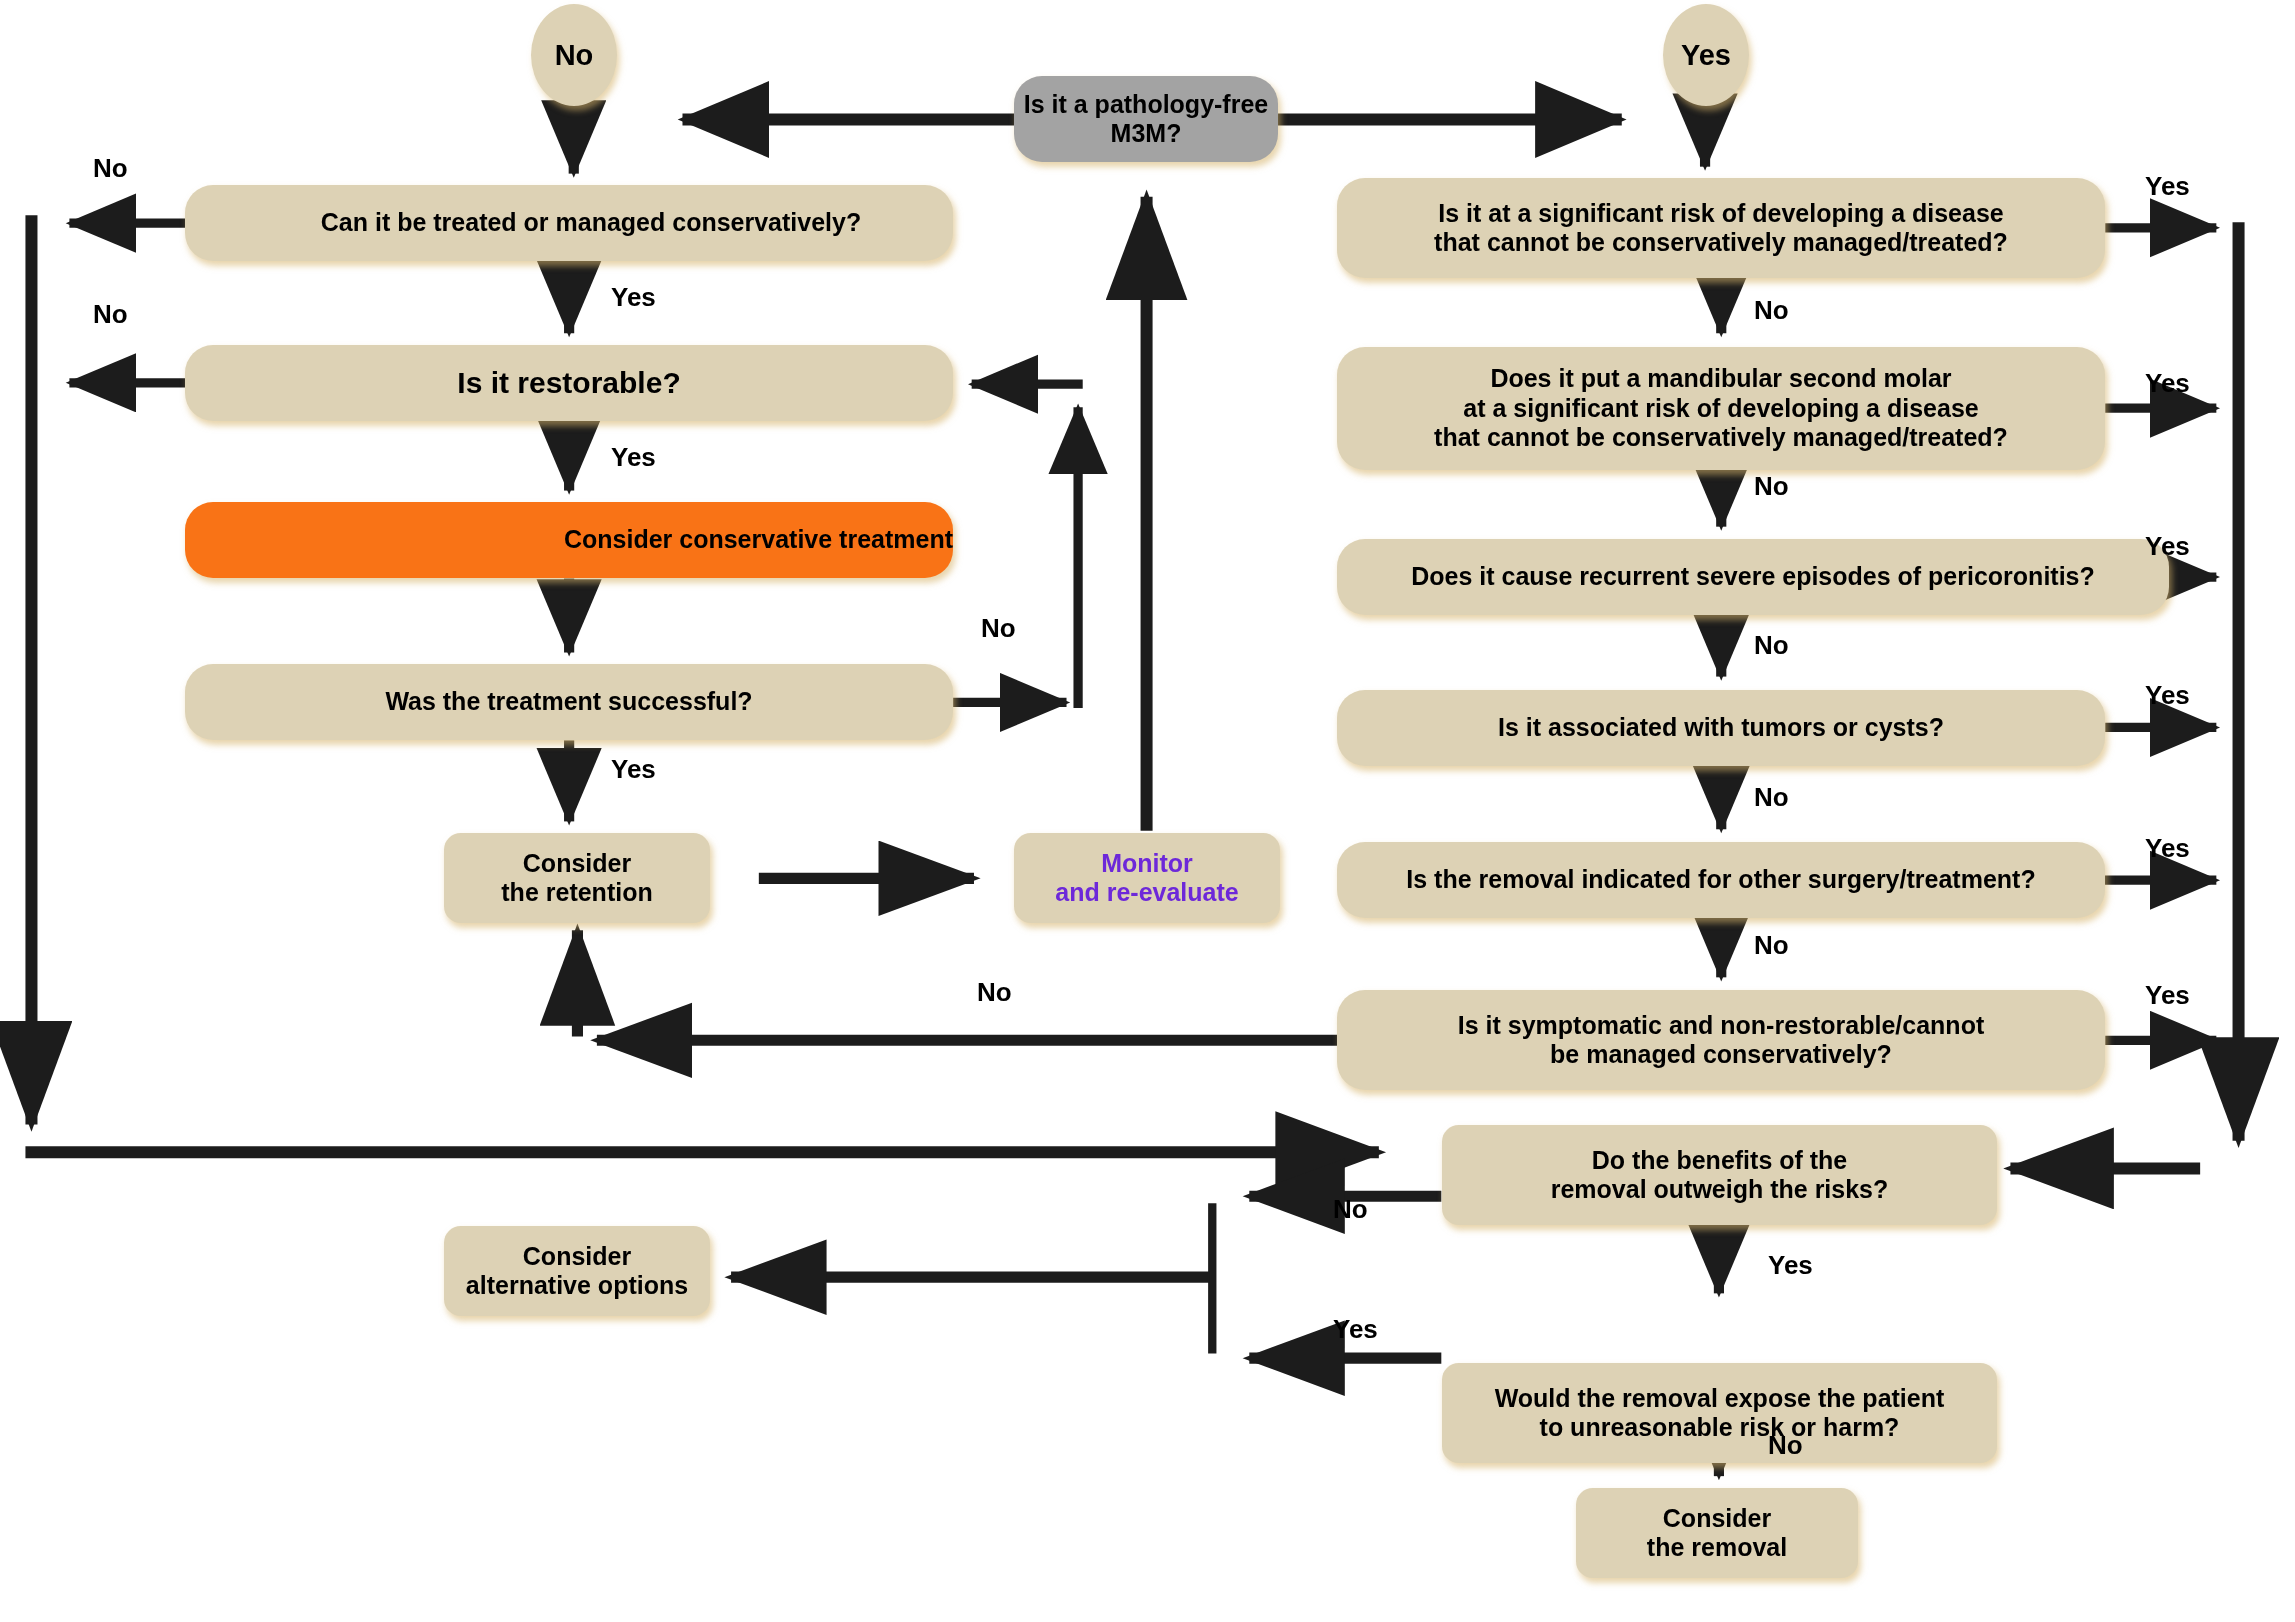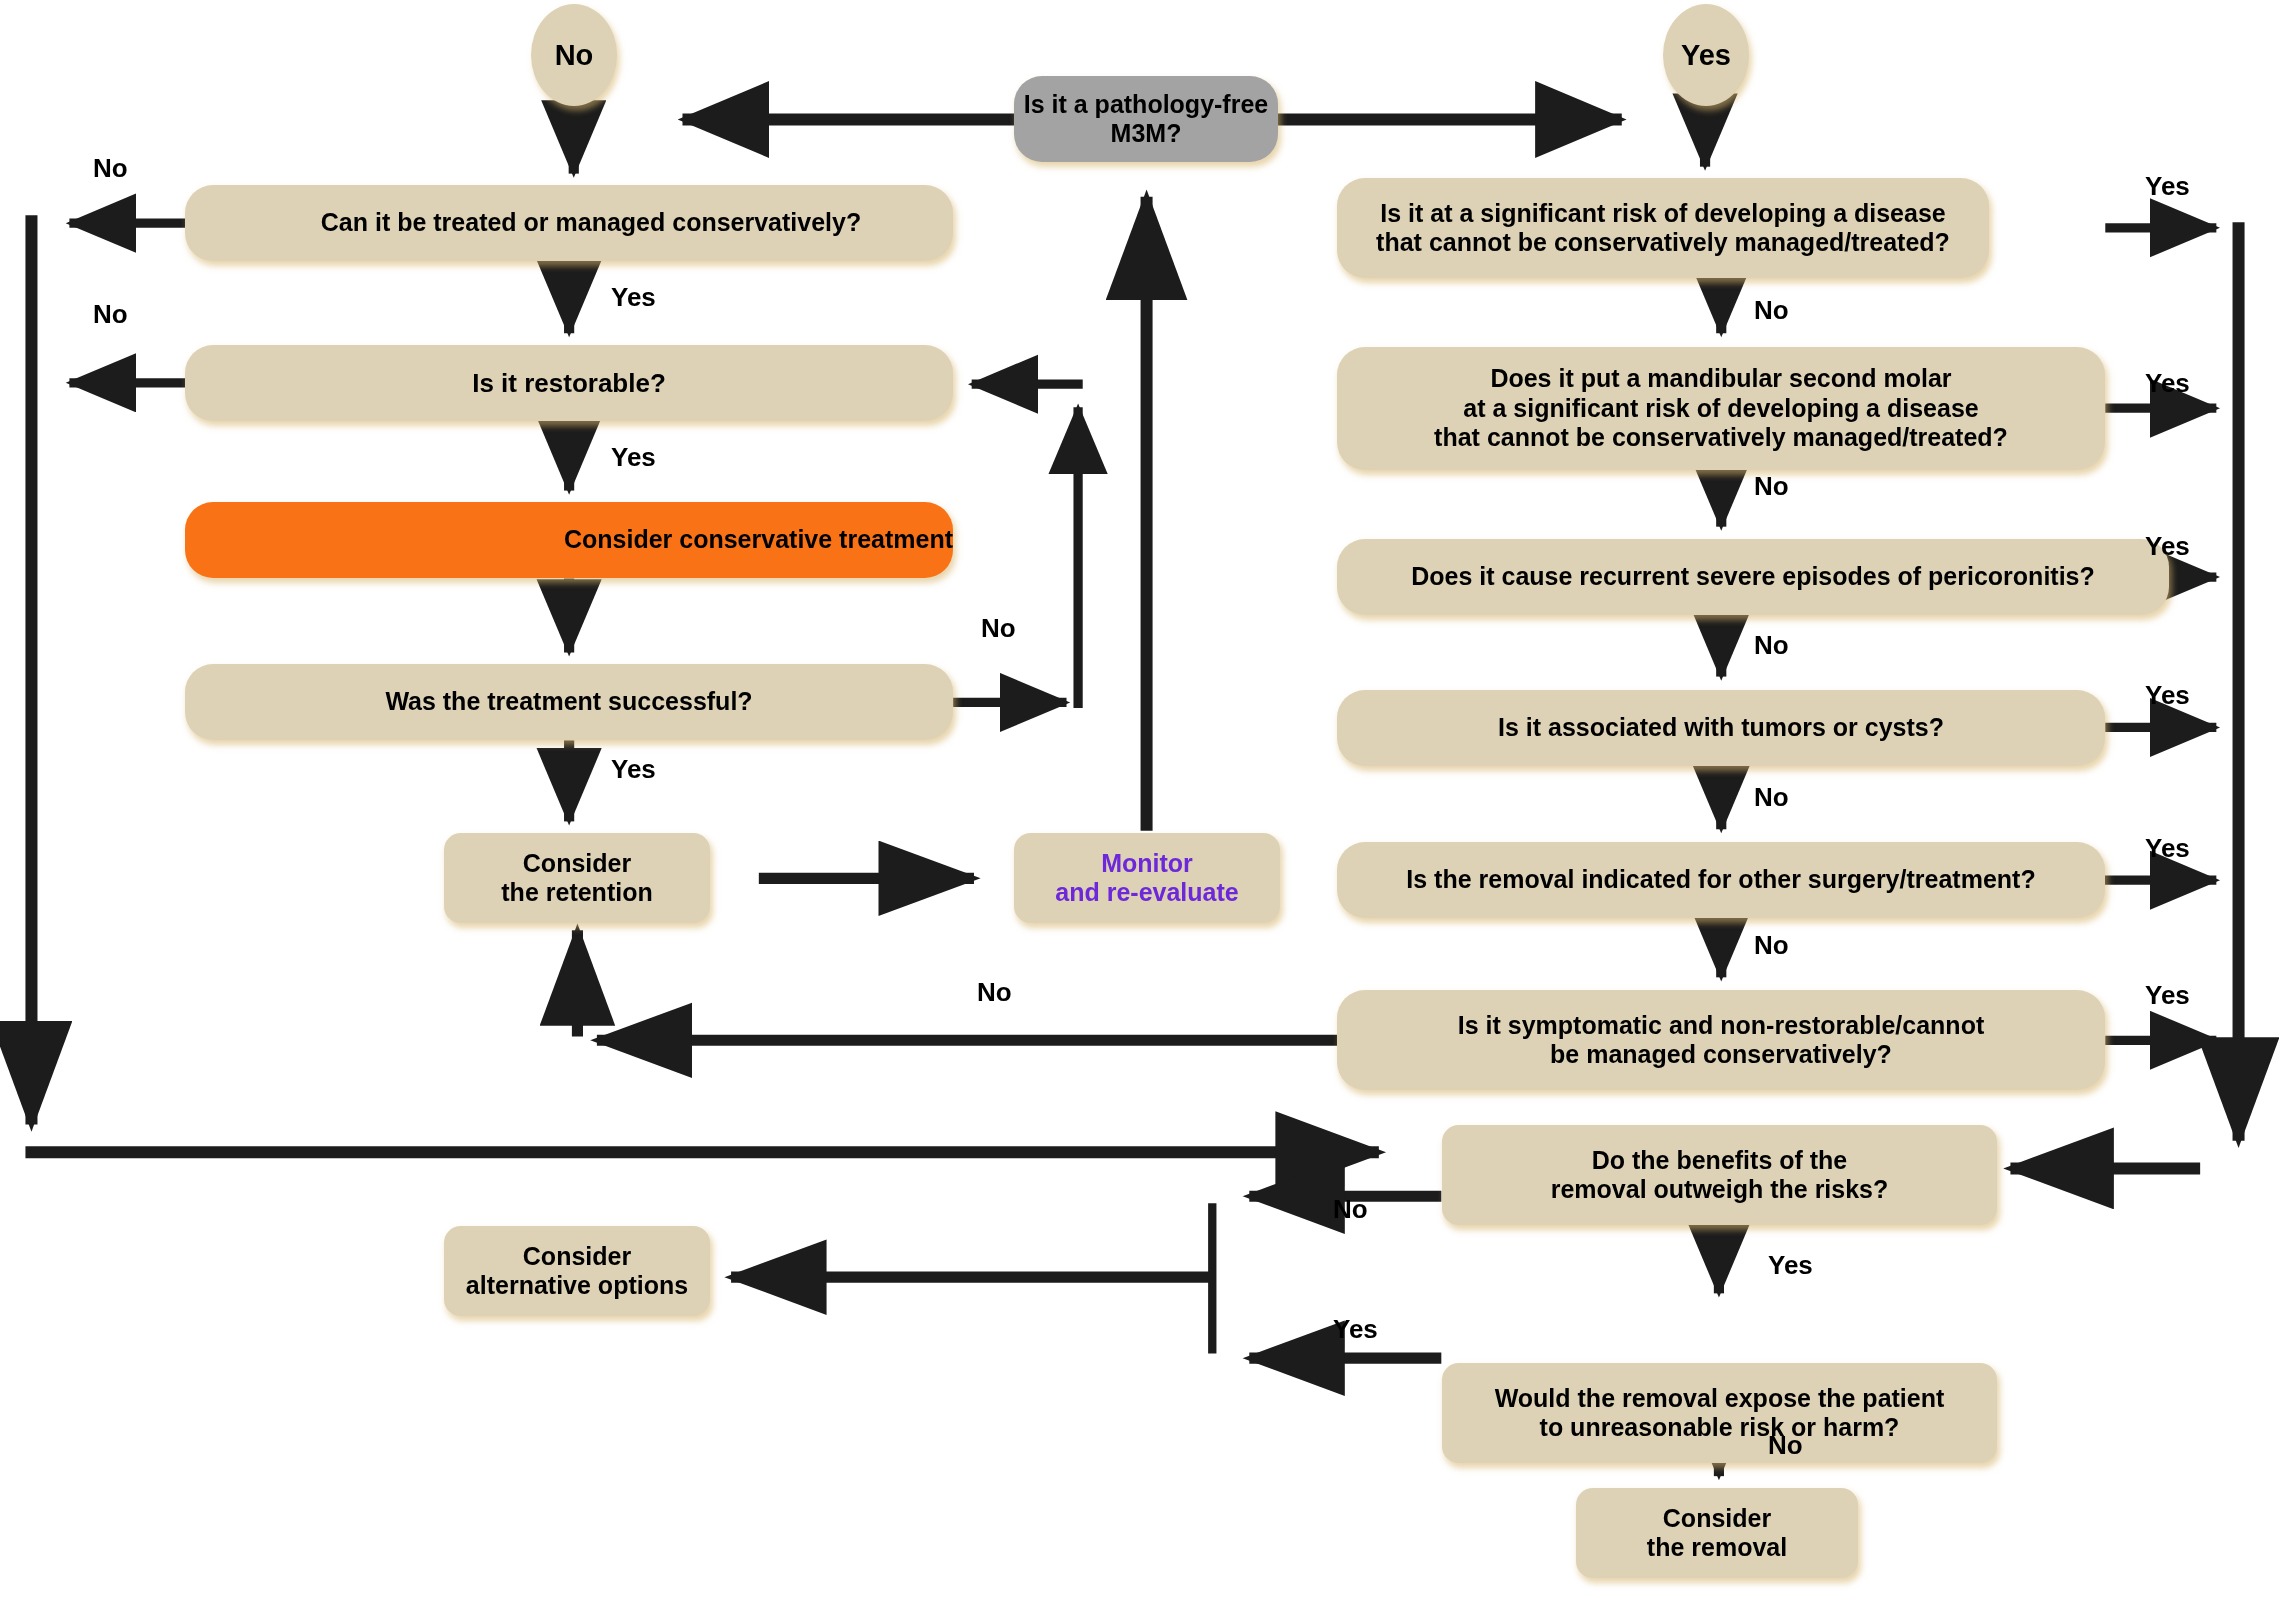--- a/index.html
+++ b/index.html
@@ -120,39 +120,39 @@
     </div>
   <div class="node ellipse" style="left: 1663px; top: 3.7px; width: 86px; height: 102px; font-size: 29px; background: rgb(221, 210, 181); color: rgb(0, 0, 0);">
       <div>Yes</div>
     </div>
   <div class="node" style="left: 1014px; top: 76px; width: 264px; height: 86px; font-size: 25px; background: #a3a3a3; color: rgb(0, 0, 0);">
       <div>Is it a pathology-free<br>M3M?</div>
     </div>
   <div class="node" style="left: 185px; top: 185px; width: 768px; height: 76px; font-size: 25px; background: rgb(221, 210, 181); color: rgb(0, 0, 0); padding-left: 44px;">
       <div>Can it be treated or managed conservatively?</div>
     </div>
-  <div class="node" style="left: 185px; top: 345px; width: 768px; height: 76px; font-size: 26px; background: rgb(221, 210, 181); color: rgb(0, 0, 0);">
+  <div class="node" style="left: 185px; top: 345px; width: 768px; height: 76px; font-size: 30px; background: rgb(221, 210, 181); color: rgb(0, 0, 0);">
       <div>Is it restorable?</div>
     </div>
   <div class="node" style="left: 185px; top: 502px; width: 768px; height: 76px; font-size: 25px; background: #f97316; color: rgb(0, 0, 0); justify-content: flex-end;">
       <div>Consider conservative treatment</div>
     </div>
   <div class="node" style="left: 185px; top: 664px; width: 768px; height: 76px; font-size: 25px; background: rgb(221, 210, 181); color: rgb(0, 0, 0);">
       <div>Was the treatment successful?</div>
     </div>
   <div class="node small" style="left: 444px; top: 833px; width: 266px; height: 90px; font-size: 25px; background: rgb(221, 210, 181); color: rgb(0, 0, 0);">
       <div>Consider<br>the retention</div>
     </div>
   <div class="node small" style="left: 1014px; top: 833px; width: 266px; height: 90px; font-size: 25px; background: rgb(221, 210, 181); color: #6d28d9;">
       <div>Monitor<br>and re-evaluate</div>
     </div>
   <div class="node small" style="left: 444px; top: 1226px; width: 266px; height: 90px; font-size: 25px; background: rgb(221, 210, 181); color: rgb(0, 0, 0);">
       <div>Consider<br>alternative options</div>
     </div>
-  <div class="node" style="left: 1337px; top: 178px; width: 652px; height: 100px; font-size: 25px; background: rgb(221, 210, 181); color: rgb(0, 0, 0);">
+  <div class="node" style="left: 1337px; top: 178px; width: 768px; height: 100px; font-size: 25px; background: rgb(221, 210, 181); color: rgb(0, 0, 0);">
       <div>Is it at a significant risk of developing a disease<br>that cannot be conservatively managed/treated?</div>
     </div>
   <div class="node" style="left: 1337px; top: 347px; width: 768px; height: 123px; font-size: 25px; background: rgb(221, 210, 181); color: rgb(0, 0, 0);">
       <div>Does it put a mandibular second molar<br>at a significant risk of developing a disease<br>that cannot be conservatively managed/treated?</div>
     </div>
   <div class="node" style="left: 1337px; top: 539px; width: 832px; height: 76px; font-size: 25px; background: rgb(221, 210, 181); color: rgb(0, 0, 0);">
       <div>Does it cause recurrent severe episodes of pericoronitis?</div>
     </div>
   <div class="node" style="left: 1337px; top: 690px; width: 768px; height: 76px; font-size: 25px; background: rgb(221, 210, 181); color: rgb(0, 0, 0);">
       <div>Is it associated with tumors or cysts?</div>

